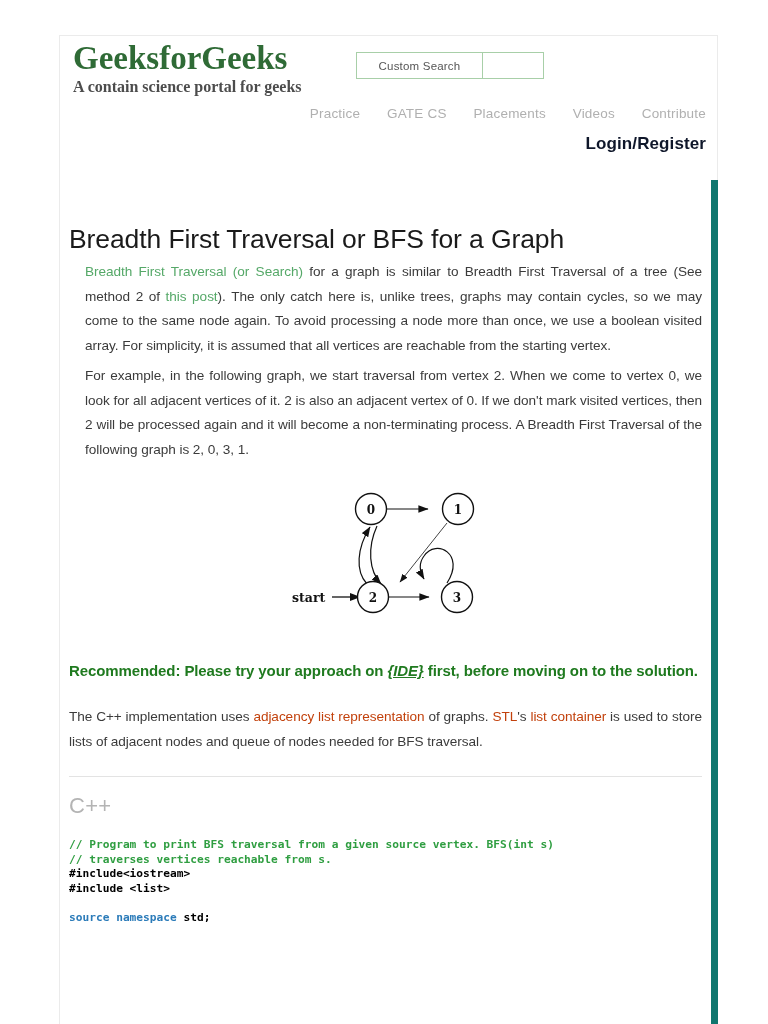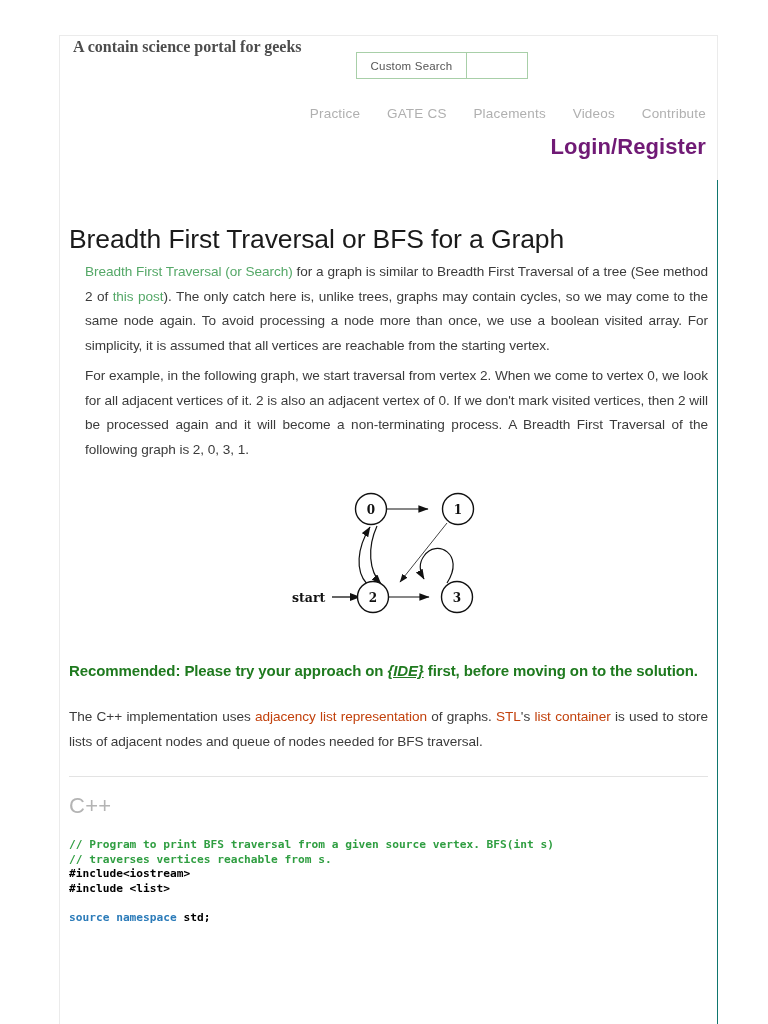--- a/index.html
+++ b/index.html
@@ -47,21 +47,21 @@
     font-weight:700;
     color:#4c4c4c;
     line-height:20px;
     margin-top:-1px;
     white-space:nowrap;
   }
 
   .searchbox{
     position:absolute;
     left:296px; top:16px;
-    width:172px; height:27px;
+    width:188px; height:27px;
     border:1px solid #a8cfa8;
     box-sizing:border-box;
     background:#fff;
     display:flex;
     align-items:stretch;
   }
   .search-field{
     flex:1 1 auto;
     display:flex;
     align-items:center;
@@ -88,35 +88,35 @@
     color:#b0b0b0;
     text-decoration:none;
     margin-left:23px;
     letter-spacing:.2px;
   }
   .nav a:first-child{margin-left:0;}
 
   .login{
     position:absolute;
     right:11px; top:98px;
-    font-size:22px;
+    font-size:17px;
     font-weight:700;
-    color:#701a75;
+    color:#0f172a;
     letter-spacing:.1px;
     text-decoration:none;
   }
 
   
   .content{
     position:absolute;
     left:59px; top:180px;
     width:659px;
     min-height:844px;
     border-left:1px solid #ebebeb;
-    border-right:1px solid #0f766e;
+    border-right:7px solid #0f766e;
     box-sizing:border-box;
     background:#fff;
     padding:0 9px;
   }
 
   h1.title{
     margin:0;
     padding:42px 0 4px 0;
     font-size:26.5px;
     font-weight:400;
@@ -211,20 +211,21 @@
   .code .blank{display:block;height:14.5px;}
 </style>
 </head>
 <body>
 
 <div id="page">
 
   <div class="header">
 
     <div class="logo-wrap">
+      <div class="logo">GeeksforGeeks</div>
       <div class="tagline">A contain science portal for geeks</div>
     </div>
 
     <div class="searchbox">
       <div class="search-field" placeholder="Custom Search">Custom Search</div>
       <div class="search-btn"></div>
     </div>
 
     <div class="nav">
       <a href="#">Practice</a>

